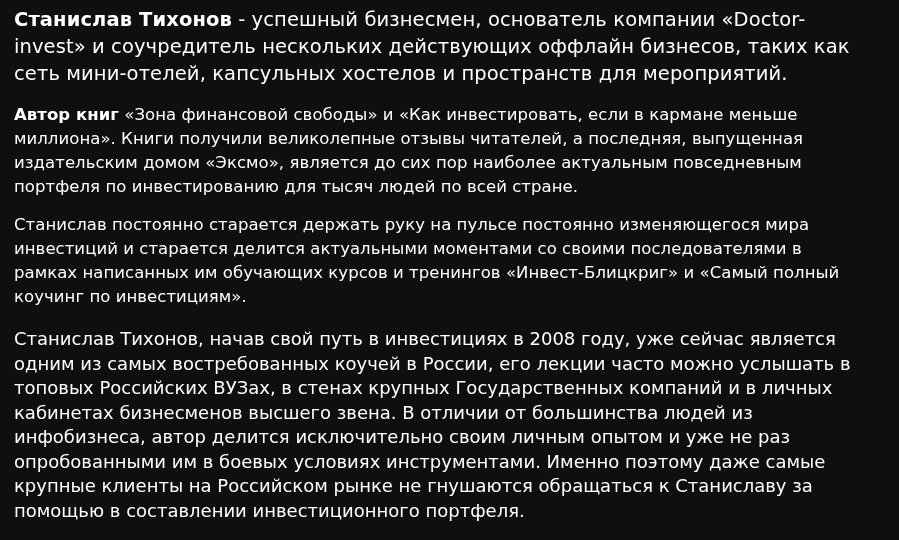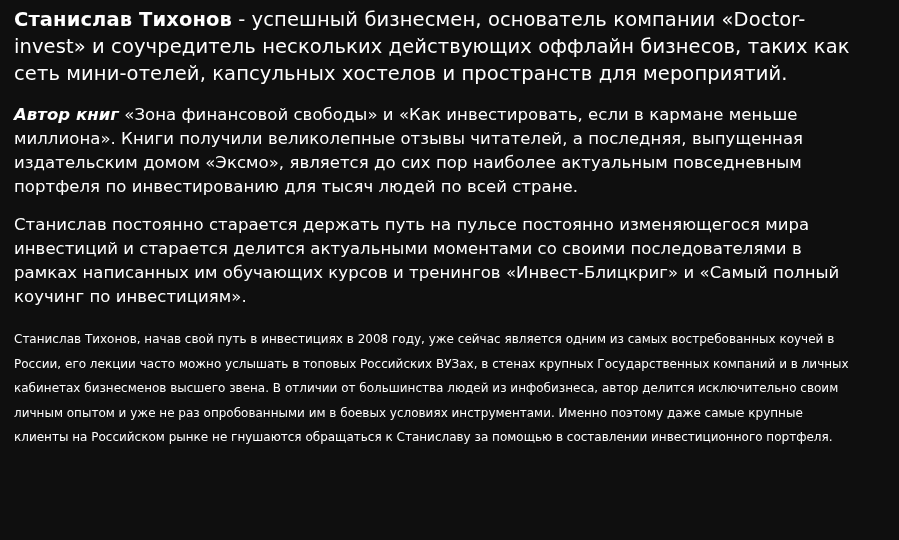--- a/index.html
+++ b/index.html
@@ -30,45 +30,44 @@
     line-height: 27px;
     letter-spacing: 0.1px;
     margin-bottom: 16px;
   }
   .p-body {
     font-size: 16.5px;
     line-height: 24px;
     letter-spacing: 0.05px;
   }
   .p-last {
-    font-size: 12px;
+    font-size: 18px;
     line-height: 24.5px;
     margin-bottom: 0;
   }
   .gap-before {
     margin-top: 18px;
   }
   .strong {
     font-weight: bold;
-    font-style: italic;
   }
   .strong-lead {
     font-weight: bold;
   }
 </style>
 </head>
 <body>
 
 <div class="page">
 
   <p class="para p-lead">
     <span class="strong-lead">Станислав Тихонов</span><span> - успешный бизнесмен, основатель компании «Doctor-invest» и соучредитель нескольких действующих оффлайн бизнесов, таких как сеть мини-отелей, капсульных хостелов и пространств для мероприятий.</span>
   </p>
 
   <p class="para p-body">
     <span class="strong">Автор книг</span><span> «Зона финансовой свободы» и «Как инвестировать, если в кармане меньше миллиона». Книги получили великолепные отзывы читателей, а последняя, выпущенная издательским домом «Эксмо», является до сих пор наиболее актуальным повседневным портфеля по инвестированию для тысяч людей по всей стране.</span>
   </p>
 
-  <p class="para p-body">Станислав постоянно старается держать путь на пульсе постоянно изменяющегося мира инвестиций и старается делится актуальными моментами со своими последователями в рамках написанных им обучающих курсов и тренингов «Инвест-Блицкриг» и «Самый полный коучинг по инвестициям».</p>
+  <p class="para p-body">Станислав постоянно старается держать руку на пульсе постоянно изменяющегося мира инвестиций и старается делится актуальными моментами со своими последователями в рамках написанных им обучающих курсов и тренингов «Инвест-Блицкриг» и «Самый полный коучинг по инвестициям».</p>
 
   <p class="para p-last gap-before">Станислав Тихонов, начав свой путь в инвестициях в 2008 году, уже сейчас является одним из самых востребованных коучей в России, его лекции часто можно услышать в топовых Российских ВУЗах, в стенах крупных Государственных компаний и в личных кабинетах бизнесменов высшего звена. В отличии от большинства людей из инфобизнеса, автор делится исключительно своим личным опытом и уже не раз опробованными им в боевых условиях инструментами. Именно поэтому даже самые крупные клиенты на Российском рынке не гнушаются обращаться к Станиславу за помощью в составлении инвестиционного портфеля.</p>
 
 </div>
 
 </body></html>

